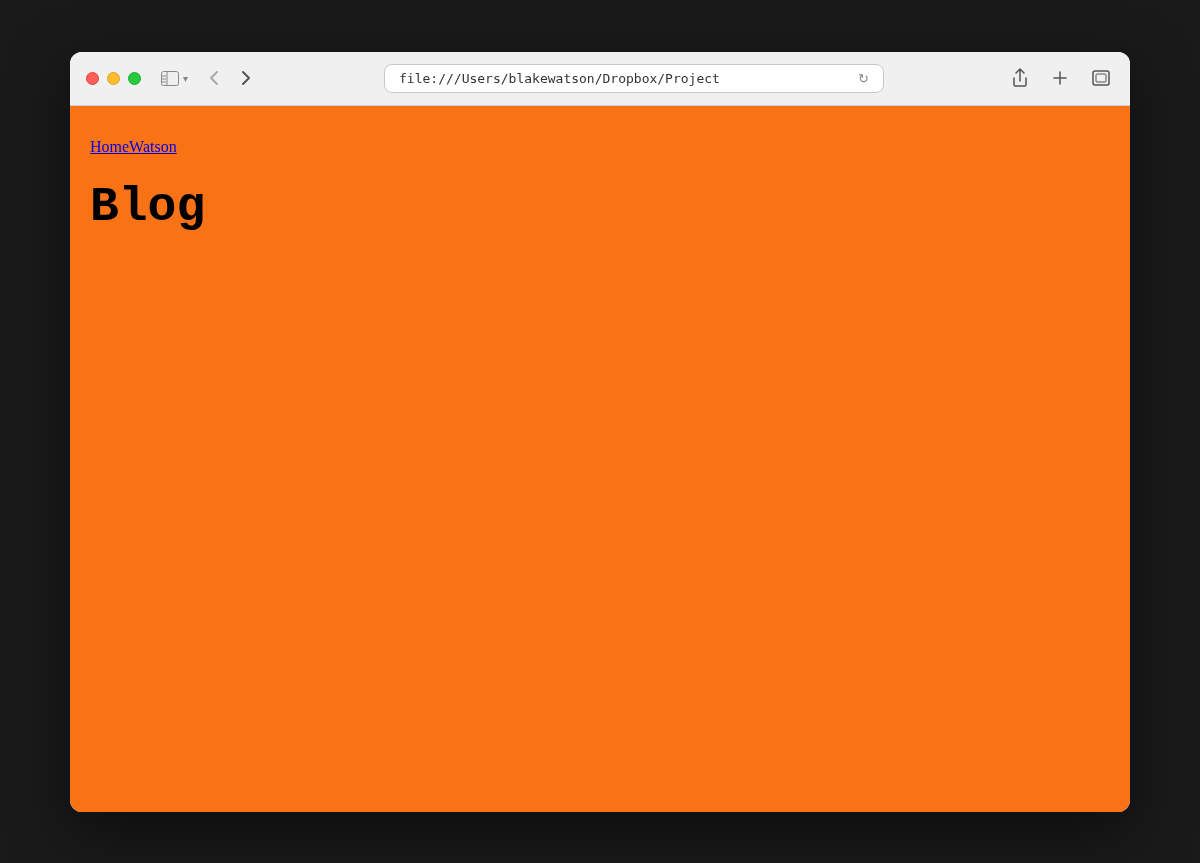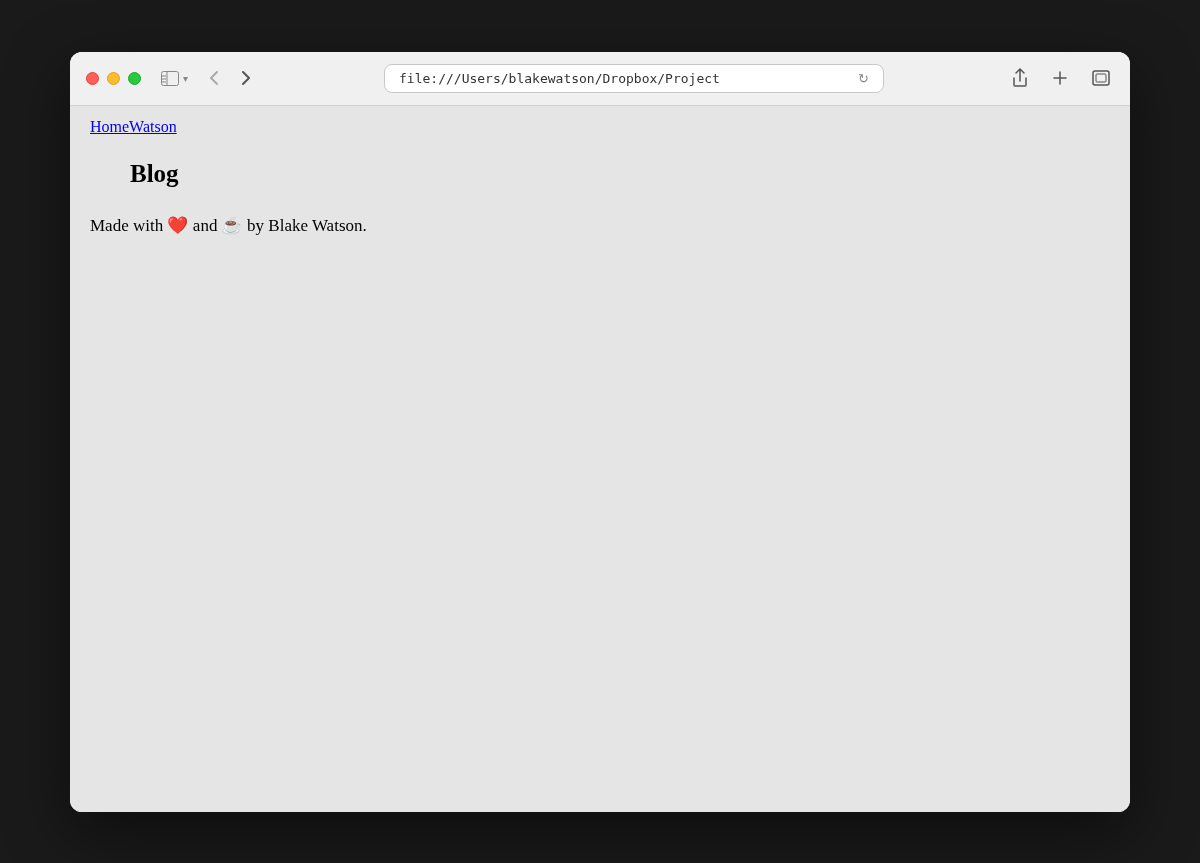--- a/index.html
+++ b/index.html
@@ -138,45 +138,44 @@
       color: #555;
       font-size: 17px;
       display: flex;
       align-items: center;
       justify-content: center;
       padding: 4px;
     }
 
     .browser-content {
       flex: 1;
-      background: #e5e5e5;
-      padding: 12px 20px;
+      background: #f97316;
+      padding: 32px 20px;
       overflow-y: auto;
     }
 
     .page-nav {
       display: flex;
       gap: 0;
       margin-bottom: 24px;
     }
 
     .page-nav a {
       color: #0000EE;
       text-decoration: underline;
       font-size: 16px;
       font-family: Georgia, 'Times New Roman', serif;
     }
 
     .page-title {
-      font-size: 25px;
+      font-size: 48px;
       font-weight: 700;
-      font-family: Liberation Serif, serif;
+      font-family: Liberation Mono, monospace;
       color: #000;
       margin-bottom: 24px;
-      margin-left: 40px;
     }
 
     .page-body {
       font-size: 17px;
       font-family: Georgia, 'Times New Roman', serif;
       color: #000;
       line-height: 1.6;
     }
 
     .emoji {
@@ -251,23 +250,16 @@
 
   <div class="browser-content">
 
     <nav class="page-nav">
       <a href="#">Home</a>
       <a href="#">Watson</a>
     </nav>
 
     <h1 class="page-title">Blog</h1>
 
-    <p class="page-body">
-      <span>Made with</span>
-      <span class="emoji">❤️</span>
-      <span>and</span>
-      <span class="emoji">☕</span>
-      <span>by Blake Watson.</span>
-    </p>
 
   </div>
 
 </div>
 
 </body></html>

